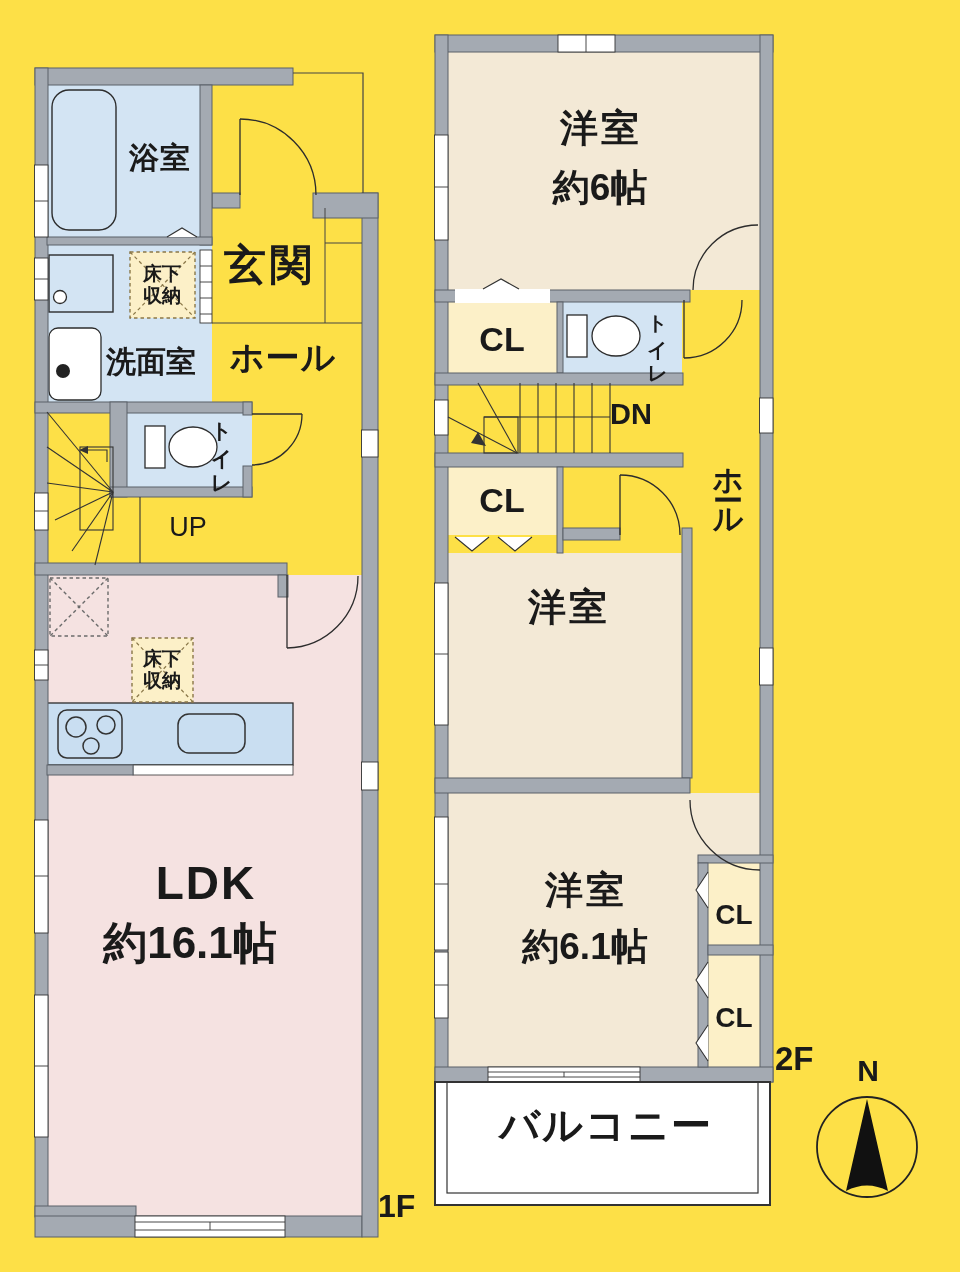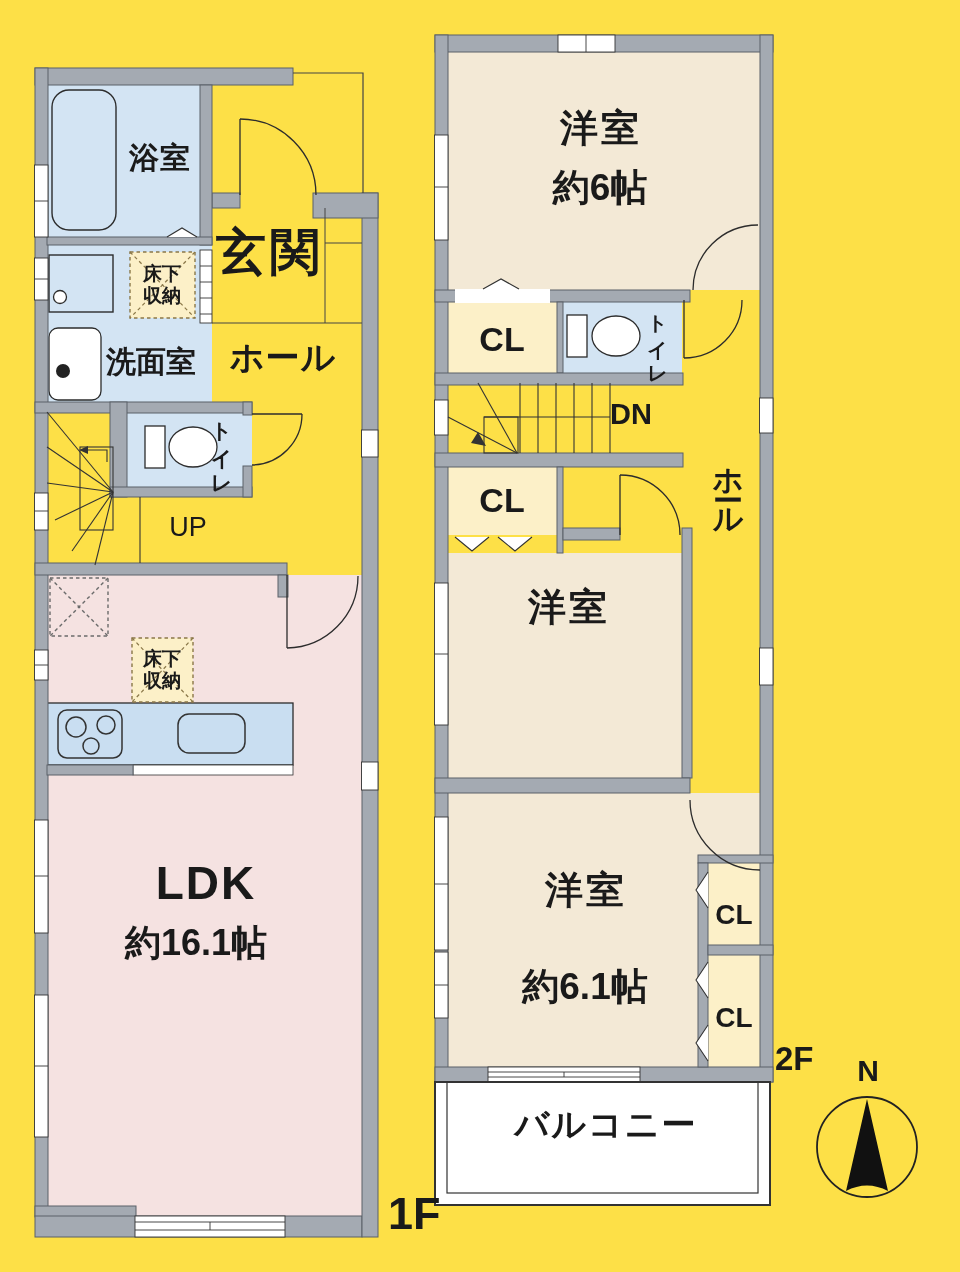--- a/index.html
+++ b/index.html
@@ -244,39 +244,39 @@
   <g>
     <circle cx="867" cy="1147" r="50" fill="none" stroke="#222" stroke-width="1.8"></circle>
     <path d="M867,1099 L846,1191 Q867,1180 888,1191 Z" fill="#111"></path>
   </g>
 </svg>
 
 <div class="lbl" style="left:160px;top:158px;font-size:30px">浴室</div>
 <div class="lbl" style="left:162px;top:285px;font-size:19px;letter-spacing:0">床下
 収納</div>
 <div class="lbl" style="left:151px;top:362px;font-size:30px;letter-spacing:0">洗面室</div>
-<div class="lbl" style="left:270px;top:252px;font-size:50px;letter-spacing:4px">玄関</div>
+<div class="lbl" style="left:270px;top:265px;font-size:42px;letter-spacing:4px">玄関</div>
 <div class="lbl" style="left:283px;top:358px;font-size:34px">ホール</div>
 <div class="lbl v" style="left:222px;top:447px;font-size:21px">トイレ</div>
 <div class="lbl" style="left:188px;top:528px;font-size:27px;letter-spacing:0;font-weight:400">UP</div>
 <div class="lbl" style="left:162px;top:670px;font-size:19px;letter-spacing:0">床下
 収納</div>
 <div class="lbl" style="left:206px;top:884px;font-size:46px;letter-spacing:2px">LDK</div>
-<div class="lbl" style="left:196px;top:943px;font-size:36px;letter-spacing:0">約16.1帖</div>
-<div class="corner" style="left:388px;top:1188px;font-size:45px">1F</div>
+<div class="lbl" style="left:190px;top:943px;font-size:44px;letter-spacing:0">約16.1帖</div>
+<div class="corner" style="left:378px;top:1188px;font-size:32px">1F</div>
 
 <div class="lbl" style="left:601px;top:128px;font-size:38px;letter-spacing:3px">洋室</div>
 <div class="lbl" style="left:600px;top:188px;font-size:37px;letter-spacing:0">約6帖</div>
 <div class="lbl" style="left:502px;top:340px;font-size:34px;letter-spacing:0">CL</div>
 <div class="lbl v" style="left:658px;top:339px;font-size:20px">トイレ</div>
 <div class="lbl" style="left:631px;top:415px;font-size:29px;letter-spacing:0;font-weight:700">DN</div>
 <div class="lbl" style="left:502px;top:501px;font-size:34px;letter-spacing:0">CL</div>
 <div class="lbl v" style="left:728px;top:486px;font-size:30px">ホール</div>
 <div class="lbl" style="left:569px;top:607px;font-size:38px;letter-spacing:3px">洋室</div>
 <div class="lbl" style="left:586px;top:890px;font-size:38px;letter-spacing:3px">洋室</div>
-<div class="lbl" style="left:585px;top:987px;font-size:37px;letter-spacing:0">約6.1帖</div>
+<div class="lbl" style="left:585px;top:947px;font-size:37px;letter-spacing:0">約6.1帖</div>
 <div class="lbl" style="left:734px;top:915px;font-size:28px;letter-spacing:0">CL</div>
 <div class="lbl" style="left:734px;top:1018px;font-size:28px;letter-spacing:0">CL</div>
-<div class="lbl" style="left:606px;top:1125px;font-size:34px;letter-spacing:2px">バルコニー</div>
+<div class="lbl" style="left:606px;top:1125px;font-size:40px;letter-spacing:2px">バルコニー</div>
 <div class="corner" style="left:775px;top:1040px;font-size:33px">2F</div>
 <div class="lbl" style="left:868px;top:1071px;font-size:30px;font-weight:700;letter-spacing:0">N</div>
 
 </div>
 
 </body></html>

